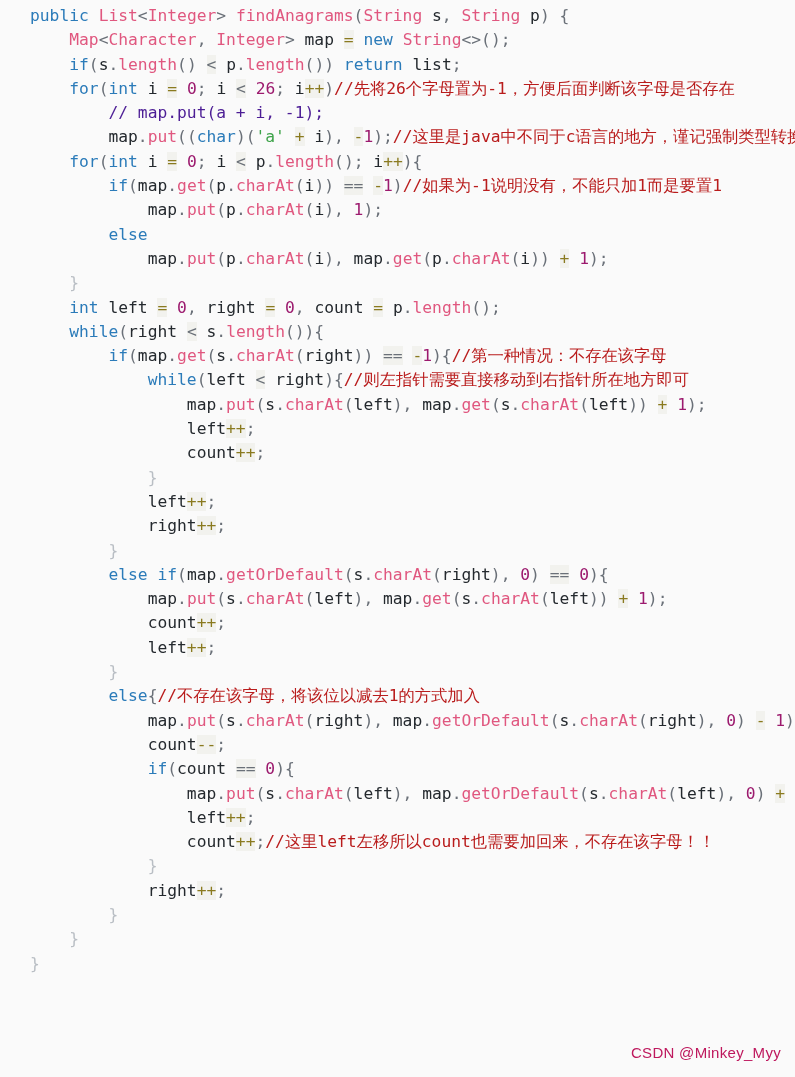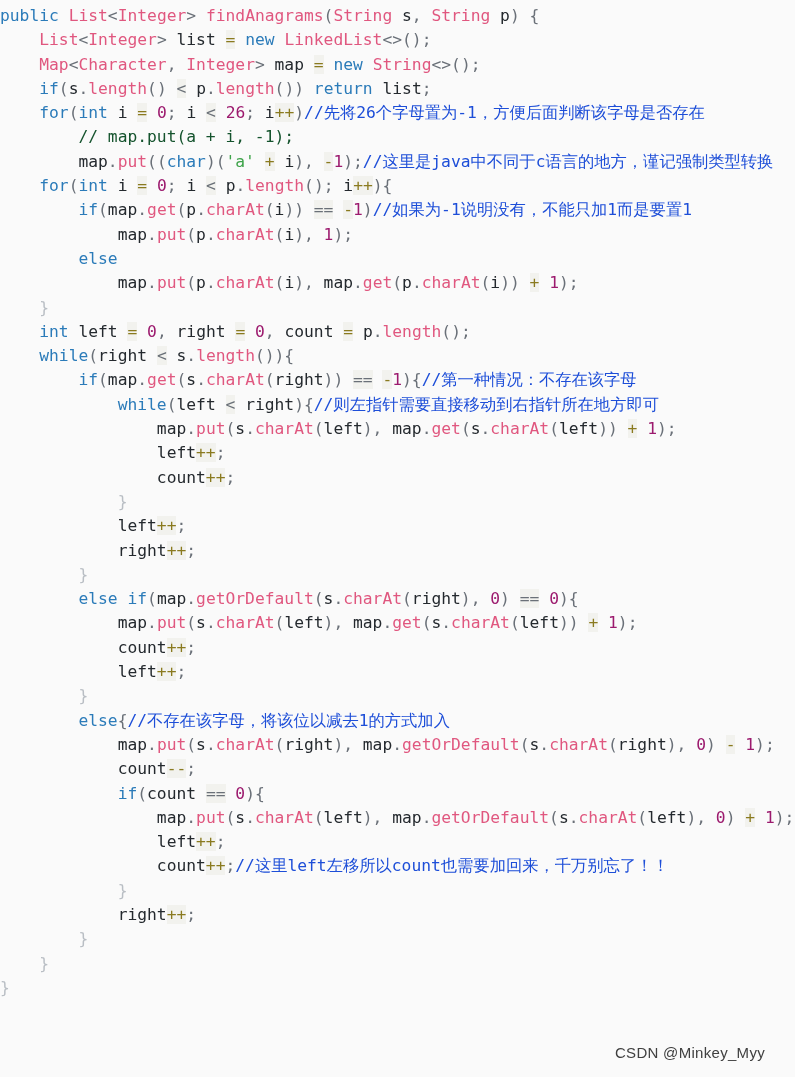--- a/index.html
+++ b/index.html
@@ -16,52 +16,52 @@
     padding:4px 0 0 0;
     background:#fafafa;
   }
   .ln{
     height:24.3px;
     line-height:24.3px;
     font-size:16.3px;
     white-space:pre;
     letter-spacing:0px;
     color:#24292e;
+    margin-left:30px;
   }
   
   .kw   {color:#2b7bb9;}            
   .typ  {color:#e0577f;}            
   .fn   {color:#e0577f;}            
   .num  {color:#9c1a6e;}            
   .str  {color:#3ea34a;}            
   .pun  {color:#6a7078;}            
   .var  {color:#24292e;}            
   .op   {color:#8a7a1f;background:#f2f2ee;}   
   .opb  {color:#6a7078;background:#f2f2ee;}   
-  .cmt  {color:#1d4ed8;}            
-  .cmtg {color:#14532d;}            
+  .cmt  {color:#b91c1c;}            
+  .cmtg {color:#4c1d95;}            
   .brace{color:#b9bec4;}            
   #watermark{
     position:absolute;
-    right:30px;
+    right:14px;
     bottom:16px;
     font-family:"Liberation Sans",sans-serif;
     font-size:15px;
-    color:#404040;
+    color:#be185d;
     letter-spacing:0.3px;
   }
 </style>
 </head>
 <body>
 
 <div id="code">
 
 <div class="ln"><span class="kw">public</span> <span class="typ">List</span><span class="pun">&lt;</span><span class="typ">Integer</span><span class="pun">&gt;</span> <span class="fn">findAnagrams</span><span class="pun">(</span><span class="typ">String</span> <span class="var">s</span><span class="pun">,</span> <span class="typ">String</span> <span class="var">p</span><span class="pun">)</span> <span class="pun">{</span></div>
 
-<div class="ln">    <span class="typ">List</span><span class="pun">&lt;</span><span class="typ">Integer</span><span class="pun">&gt;</span> <span class="var">list</span> <span class="op">=</span> <span class="kw">new</span> <span class="typ">LinkedList</span><span class="pun">&lt;&gt;();</span></div>
 
 <div class="ln">    <span class="typ">Map</span><span class="pun">&lt;</span><span class="typ">Character</span><span class="pun">,</span> <span class="typ">Integer</span><span class="pun">&gt;</span> <span class="var">map</span> <span class="op">=</span> <span class="kw">new</span> <span class="typ">String</span><span class="pun">&lt;&gt;();</span></div>
 
 <div class="ln">    <span class="kw">if</span><span class="pun">(</span><span class="var">s</span><span class="pun">.</span><span class="fn">length</span><span class="pun">()</span> <span class="opb">&lt;</span> <span class="var">p</span><span class="pun">.</span><span class="fn">length</span><span class="pun">())</span> <span class="kw">return</span> <span class="var">list</span><span class="pun">;</span></div>
 
 <div class="ln">    <span class="kw">for</span><span class="pun">(</span><span class="kw">int</span> <span class="var">i</span> <span class="op">=</span> <span class="num">0</span><span class="pun">;</span> <span class="var">i</span> <span class="opb">&lt;</span> <span class="num">26</span><span class="pun">;</span> <span class="var">i</span><span class="op">++</span><span class="pun">)</span><span class="cmt">//先将26个字母置为-1，方便后面判断该字母是否存在</span></div>
 
 <div class="ln">        <span class="cmtg">// map.put(a + i, -1);</span></div>
 
 <div class="ln">        <span class="var">map</span><span class="pun">.</span><span class="fn">put</span><span class="pun">((</span><span class="kw">char</span><span class="pun">)(</span><span class="str">'a'</span> <span class="op">+</span> <span class="var">i</span><span class="pun">),</span> <span class="op">-</span><span class="num">1</span><span class="pun">);</span><span class="cmt">//这里是java中不同于c语言的地方，谨记强制类型转换</span></div>
@@ -117,21 +117,21 @@
 
 <div class="ln">            <span class="var">count</span><span class="op">--</span><span class="pun">;</span></div>
 
 <div class="ln">            <span class="kw">if</span><span class="pun">(</span><span class="var">count</span> <span class="opb">==</span> <span class="num">0</span><span class="pun">){</span></div>
 
 
 <div class="ln">                <span class="var">map</span><span class="pun">.</span><span class="fn">put</span><span class="pun">(</span><span class="var">s</span><span class="pun">.</span><span class="fn">charAt</span><span class="pun">(</span><span class="var">left</span><span class="pun">),</span> <span class="var">map</span><span class="pun">.</span><span class="fn">getOrDefault</span><span class="pun">(</span><span class="var">s</span><span class="pun">.</span><span class="fn">charAt</span><span class="pun">(</span><span class="var">left</span><span class="pun">),</span> <span class="num">0</span><span class="pun">)</span> <span class="op">+</span> <span class="num">1</span><span class="pun">);</span></div>
 
 <div class="ln">                <span class="var">left</span><span class="op">++</span><span class="pun">;</span></div>
 
-<div class="ln">                <span class="var">count</span><span class="op">++</span><span class="pun">;</span><span class="cmt">//这里left左移所以count也需要加回来，千万别忘了！！</span></div>
+<div class="ln">                <span class="var">count</span><span class="op">++</span><span class="pun">;</span><span class="cmt">//这里left左移所以count也需要加回来，不存在该字母！！</span></div>
 
 <div class="ln">            <span class="brace">}</span></div>
 
 <div class="ln">            <span class="var">right</span><span class="op">++</span><span class="pun">;</span></div>
 
 <div class="ln">        <span class="brace">}</span></div>
 
 <div class="ln">    <span class="brace">}</span></div>
 
 

